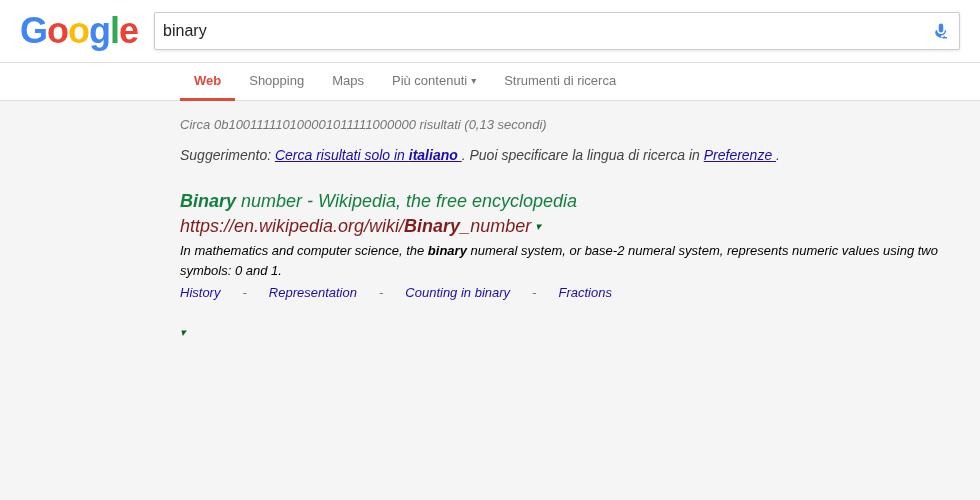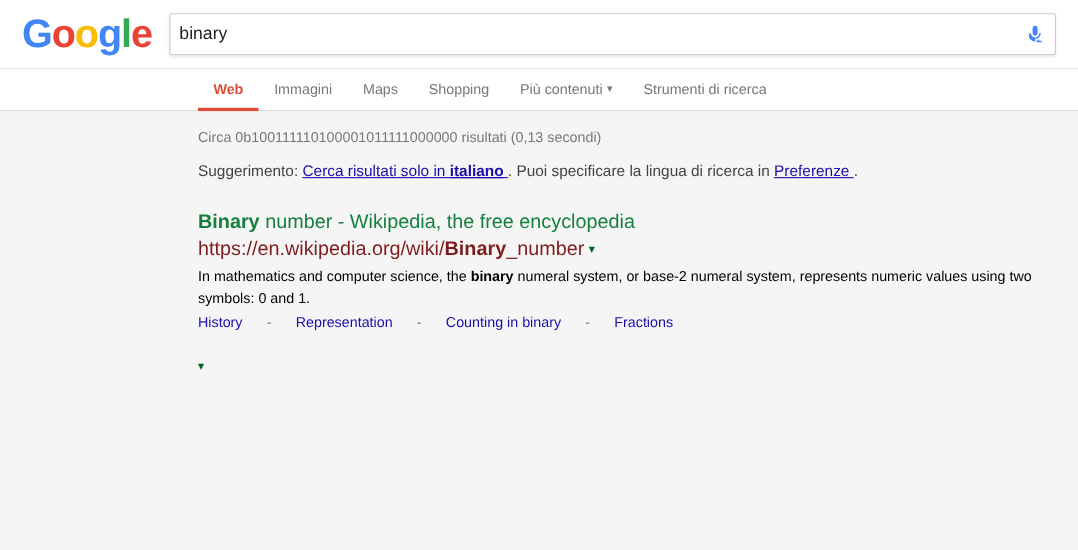--- a/index.html
+++ b/index.html
@@ -91,20 +91,21 @@
     }
     .nav-chevron {
       font-size: 10px;
       color: #777;
     }
 
     .content {
       background: #f5f5f5;
       padding: 16px 20px 16px 180px;
       max-width: 980px;
+      font-style: italic;
     }
     .results-info {
       font-size: 13px;
       color: #777;
       margin-bottom: 12px;
     }
     .suggestion {
       font-size: 14px;
       color: #444;
       margin-bottom: 24px;
@@ -188,27 +189,24 @@
       </svg>
     </div>
   </div>
 </div>
 
 <div class="nav-bar">
   <a class="nav-item active">
     <span>Web</span>
   </a>
   <a class="nav-item">
-    <span>Immagini</span>
+    <span>Shopping</span>
   </a>
   <a class="nav-item">
     <span>Maps</span>
-  </a>
-  <a class="nav-item">
-    <span>Shopping</span>
   </a>
   <a class="nav-item">
     <span>Più contenuti</span>
     <span class="nav-chevron">▾</span>
   </a>
   <a class="nav-item">
     <span>Strumenti di ricerca</span>
   </a>
 </div>
 

